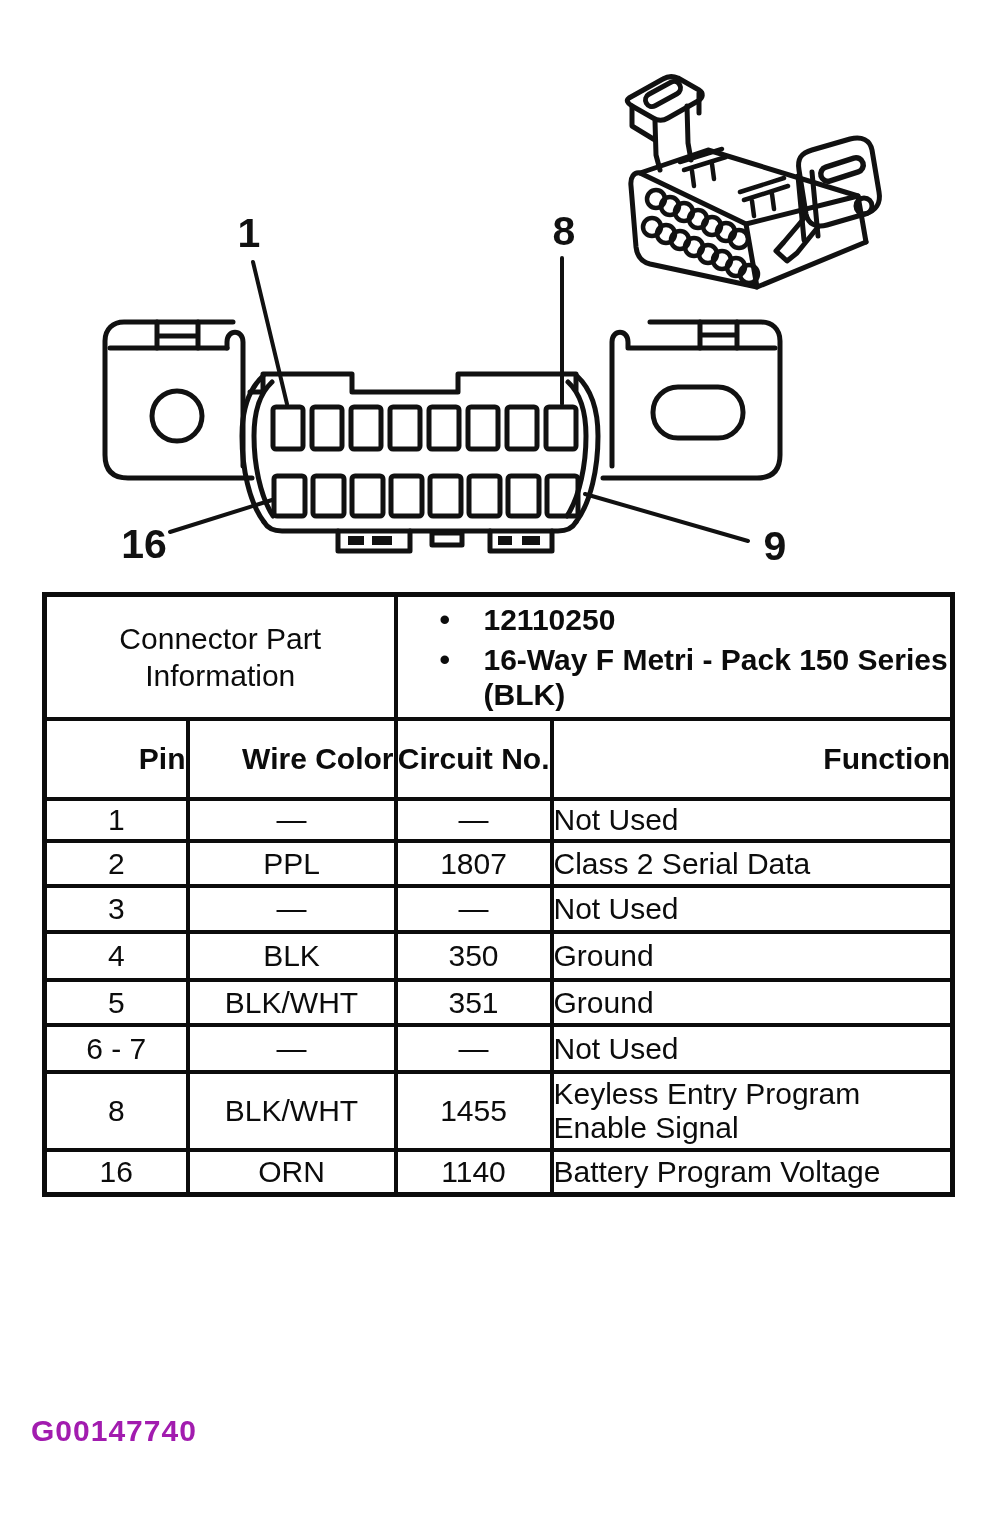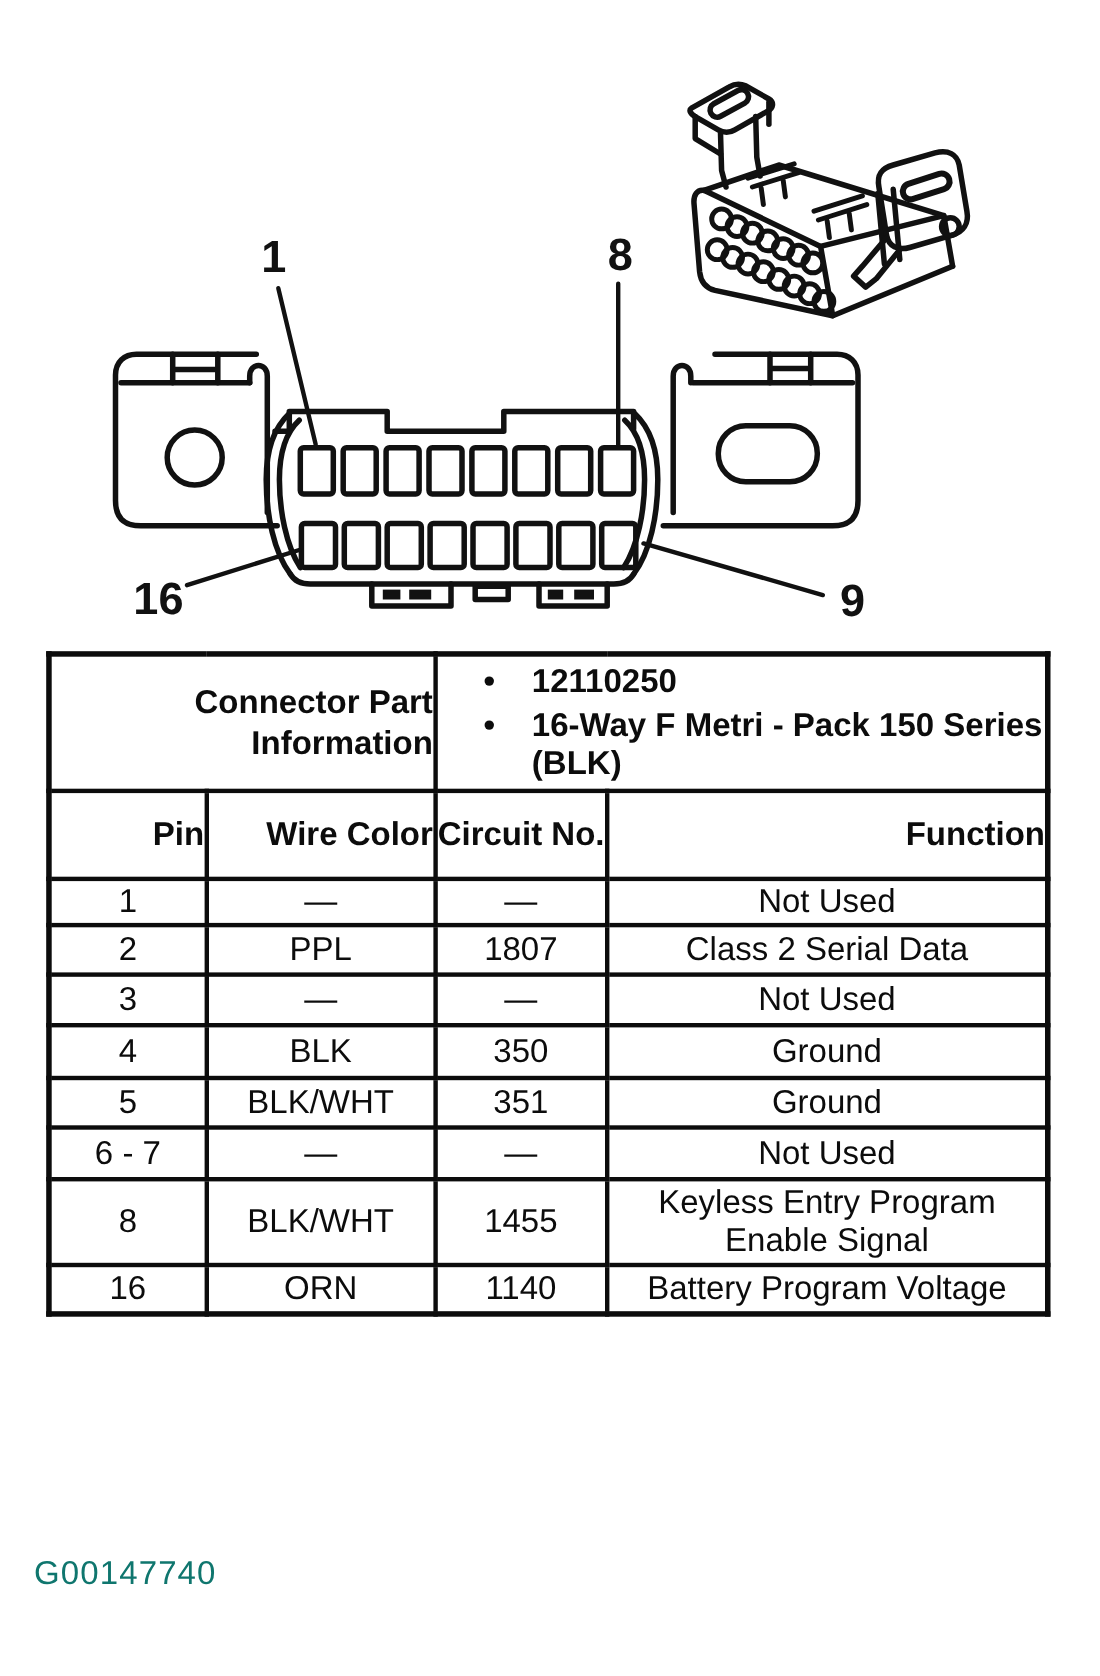--- a/index.html
+++ b/index.html
@@ -7,29 +7,29 @@
         font-family:"Liberation Sans",sans-serif;color:#111;overflow:hidden;}
   #diagram-svg{position:absolute;left:0;top:0;width:1000px;height:590px;}
   #diagram-svg text{font-family:"Liberation Sans",sans-serif;font-weight:700;font-size:41px;fill:#111;}
 
   
   #pin-table{position:absolute;left:42px;top:592px;width:908px;border-collapse:collapse;
              table-layout:fixed;}
   #pin-table td,#pin-table th{border:4px solid #0c0c0c;padding:0;vertical-align:middle;
              font-size:30px;color:#0c0c0c;overflow:hidden;}
   #pin-table{border:5px solid #0c0c0c;}
-  .info-cell{height:120px;text-align:right;font-weight:700;line-height:37px;}
+  .info-cell{height:120px;text-align:center;font-weight:400;line-height:37px;}
   .bullets-cell{vertical-align:middle;}
   .bullet-item{display:flex;align-items:flex-start;margin:5px 0 5px 42px;font-weight:700;
                line-height:35px;}
   .bullet-dot{width:44px;flex:0 0 44px;font-size:30px;}
   .colhead{height:76px;vertical-align:bottom;text-align:right;font-weight:700;
            line-height:34px;padding-bottom:8px;}
   .c-pin,.c-wire,.c-circ{text-align:center;}
-  .c-func{text-align:center;padding-left:14px;line-height:34px;}
+  .c-func{text-align:left;padding-left:14px;line-height:34px;}
   .datarow td{font-weight:400;}
 </style>
 </head>
 <body>
 
 <div id="page">
 
   <svg id="diagram-svg" viewBox="0 0 1000 590" xmlns="http://www.w3.org/2000/svg">
 
     <g fill="none" stroke="#111" stroke-width="5" stroke-linecap="round" stroke-linejoin="round">
@@ -227,15 +227,15 @@
     </tr>
     <tr class="datarow" style="height:44px">
       <td class="c-pin">16</td>
       <td class="c-wire">ORN</td>
       <td class="c-circ">1140</td>
       <td class="c-func">Battery Program Voltage</td>
     </tr>
   </tbody>
     </table>
 
-  <div style="position:absolute;left:31px;top:1414px;font-size:30px;font-weight:400;
-              letter-spacing:1px;color:#0f766e;">G00147740</div>
+  <div style="position:absolute;left:31px;top:1414px;font-size:30px;font-weight:700;
+              letter-spacing:1px;color:#a21caf;">G00147740</div>
 </div>
 
 </body></html>

